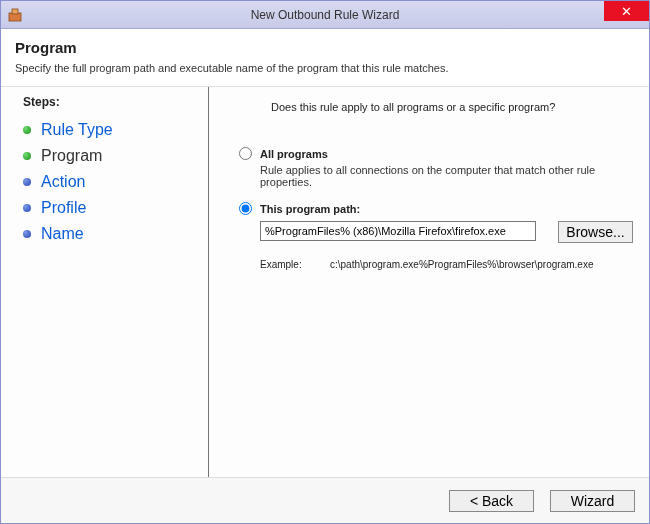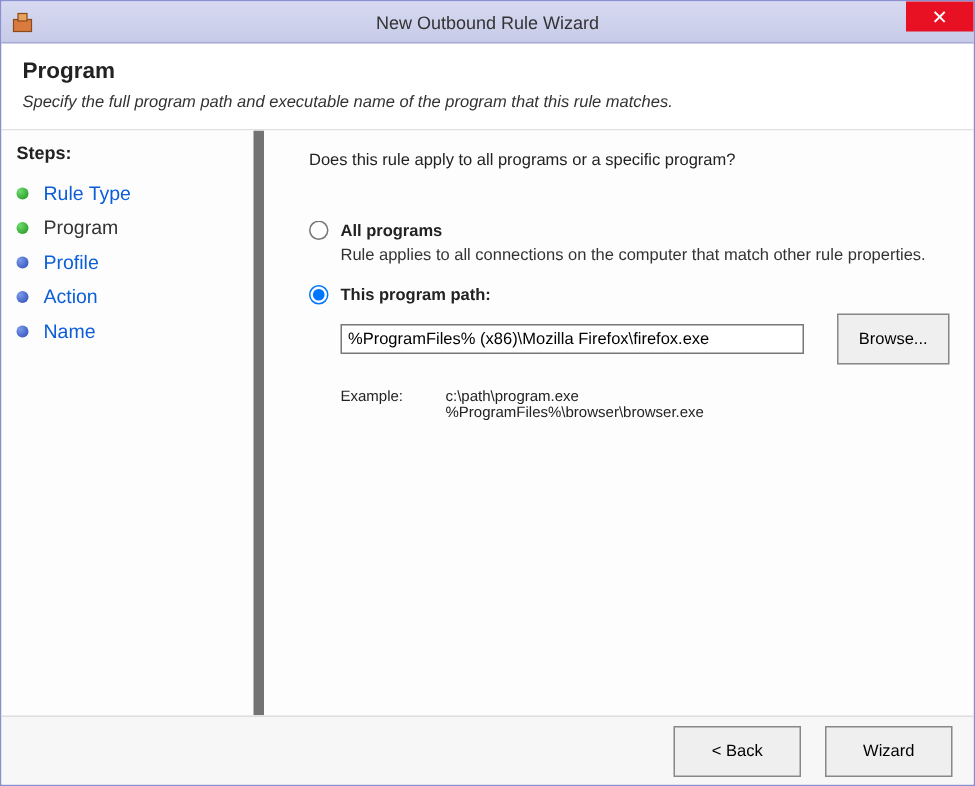--- a/index.html
+++ b/index.html
@@ -4,44 +4,44 @@
   <style>
     * { box-sizing: border-box; margin: 0; padding: 0; font-family: "Segoe UI", Tahoma, sans-serif; }
     body { background: #fff; }
     .window { width: 650px; height: 524px; border: 1px solid #8a8fcf; position: relative; background: #fff; display: flex; flex-direction: column; }
     .titlebar { height: 28px; background: linear-gradient(#d6d9f0, #c7cbe8); display: flex; align-items: center; position: relative; border-bottom: 1px solid #a5a9d8; }
     .titlebar .icon { width: 16px; height: 16px; margin-left: 6px; display:inline-flex; align-items:center; justify-content:center; }
     .titlebar .title { position: absolute; left: 0; right: 0; text-align: center; font-size: 12px; color: #333; pointer-events: none; }
     .titlebar .close { position: absolute; right: 0; top: 0; width: 45px; height: 20px; background: #e81123; color: #fff; display: flex; align-items: center; justify-content: center; font-size: 13px; font-family: Arial; cursor: default; }
     .header { padding: 10px 14px 12px 14px; border-bottom: 1px solid #e0e0e0; background:#fff; }
     .header h1 { font-size: 15px; font-weight: bold; color: #222; margin-bottom: 6px; }
-    .header p { font-size: 11px; color: #333; font-style: italic; }
+    .header p { font-size: 11px; color: #333; }
     .body { flex: 1; display: flex; background: #fdfdfd; overflow:hidden; }
-    .sidebar { width: 175px; padding: 8px 10px 8px 10px; border-right: 7px solid #737373; }
+    .sidebar { width: 208px; padding: 8px 10px 8px 22px; border-right: 1px solid #737373; }
     .sidebar .steps-title { font-size: 12px; font-weight: bold; color: #222; margin-bottom: 8px; }
-    .step { display: flex; align-items: center; font-size: 13px; padding: 4px 0; cursor: default; }
+    .step { display: flex; align-items: center; font-size: 16px; padding: 4px 0; cursor: default; }
     .step .bullet { width: 8px; height: 8px; border-radius: 50%; margin-right: 10px; flex-shrink:0; }
     .bullet-green { background: radial-gradient(circle at 30% 30%, #6fdc6f, #1a8f1a); }
     .bullet-blue { background: radial-gradient(circle at 30% 30%, #7a9ae8, #2b49b8); }
     .step-link { color: #0b5ed7; }
     .step-current { color: #333; }
     .step-other { color: #0b5ed7; }
     .main { flex: 1; padding: 14px 16px 10px 30px; font-size: 11px; color: #222; position: relative; }
-    .prompt { margin-bottom: 34px; }
+    .prompt { margin-bottom: 34px; margin-left: 32px; }
     .option-block { margin-bottom: 14px; }
     .radio-row { display: flex; align-items: center; margin-bottom: 4px; }
     .radio-row input[type=radio] { margin-right: 8px; width:13px; height:13px; }
     .radio-row label { font-weight: bold; font-size: 11px; }
     .option-desc { margin-left: 21px; font-size: 11px; color: #333; }
-    .path-row { display: flex; align-items: center; margin-left: 21px; margin-top: 6px; gap: 22px; }
+    .path-row { display: flex; align-items: flex-start; margin-left: 21px; margin-top: 6px; gap: 22px; }
     .path-row input[type=text] { flex: 1; height: 20px; font-size: 11px; padding: 1px 4px; border: 1px solid #777; background:#fff; min-width:0; }
-    .btn { height: 34px; min-width: 75px; font-size: 11px; background: #efefef; border: 1px solid #888; cursor: default; padding: 0 4px; }
+    .btn { height: 22px; min-width: 75px; font-size: 14px; background: #efefef; border: 1px solid #888; cursor: default; padding: 0 4px; }
     .exrow { display:flex; margin-left: 21px; margin-top:16px; font-size:10px; }
     .exlabel { width:70px; flex-shrink:0; }
-    .exvals { display:flex; flex-direction:column;justify-content:flex-end; }
+    .exvals { display:flex; flex-direction:row;justify-content:flex-end; }
     .footer { height: 46px; border-top: 1px solid #ddd; display: flex; align-items: center; justify-content: flex-end; padding-right: 14px; gap: 16px; background: #f7f7f7; }
     .footer .btn { min-width: 85px; }
   </style>
 </head>
 <body>
 
 <div class="window">
 
   <div class="titlebar">
     <span class="icon">
@@ -69,25 +69,25 @@
       <div class="step">
         <span class="bullet bullet-green"></span>
         <span class="step-link">Rule Type</span>
       </div>
       <div class="step">
         <span class="bullet bullet-green"></span>
         <span class="step-current">Program</span>
       </div>
       <div class="step">
         <span class="bullet bullet-blue"></span>
-        <span class="step-other">Profile</span>
+        <span class="step-other">Action</span>
       </div>
       <div class="step">
         <span class="bullet bullet-blue"></span>
-        <span class="step-other">Action</span>
+        <span class="step-other">Profile</span>
       </div>
       <div class="step">
         <span class="bullet bullet-blue"></span>
         <span class="step-other">Name</span>
       </div>
     </div>
 
     <div class="main">
       <div class="prompt">Does this rule apply to all programs or a specific program?</div>
 
@@ -105,21 +105,21 @@
           <label>This program path:</label>
         </div>
         <div class="path-row">
           <input type="text" value="%ProgramFiles% (x86)\Mozilla Firefox\firefox.exe" style="">
           <button class="btn">Browse...</button>
         </div>
         <div class="exrow">
           <div class="exlabel">Example:</div>
           <div class="exvals">
             <span>c:\path\program.exe</span>
-            <span>%ProgramFiles%\browser\browser.exe</span>
+            <span>%ProgramFiles%\browser\program.exe</span>
           </div>
         </div>
       </div>
 
     </div>
 
   </div>
 
   <div class="footer">
     <button class="btn">&lt; Back</button>

